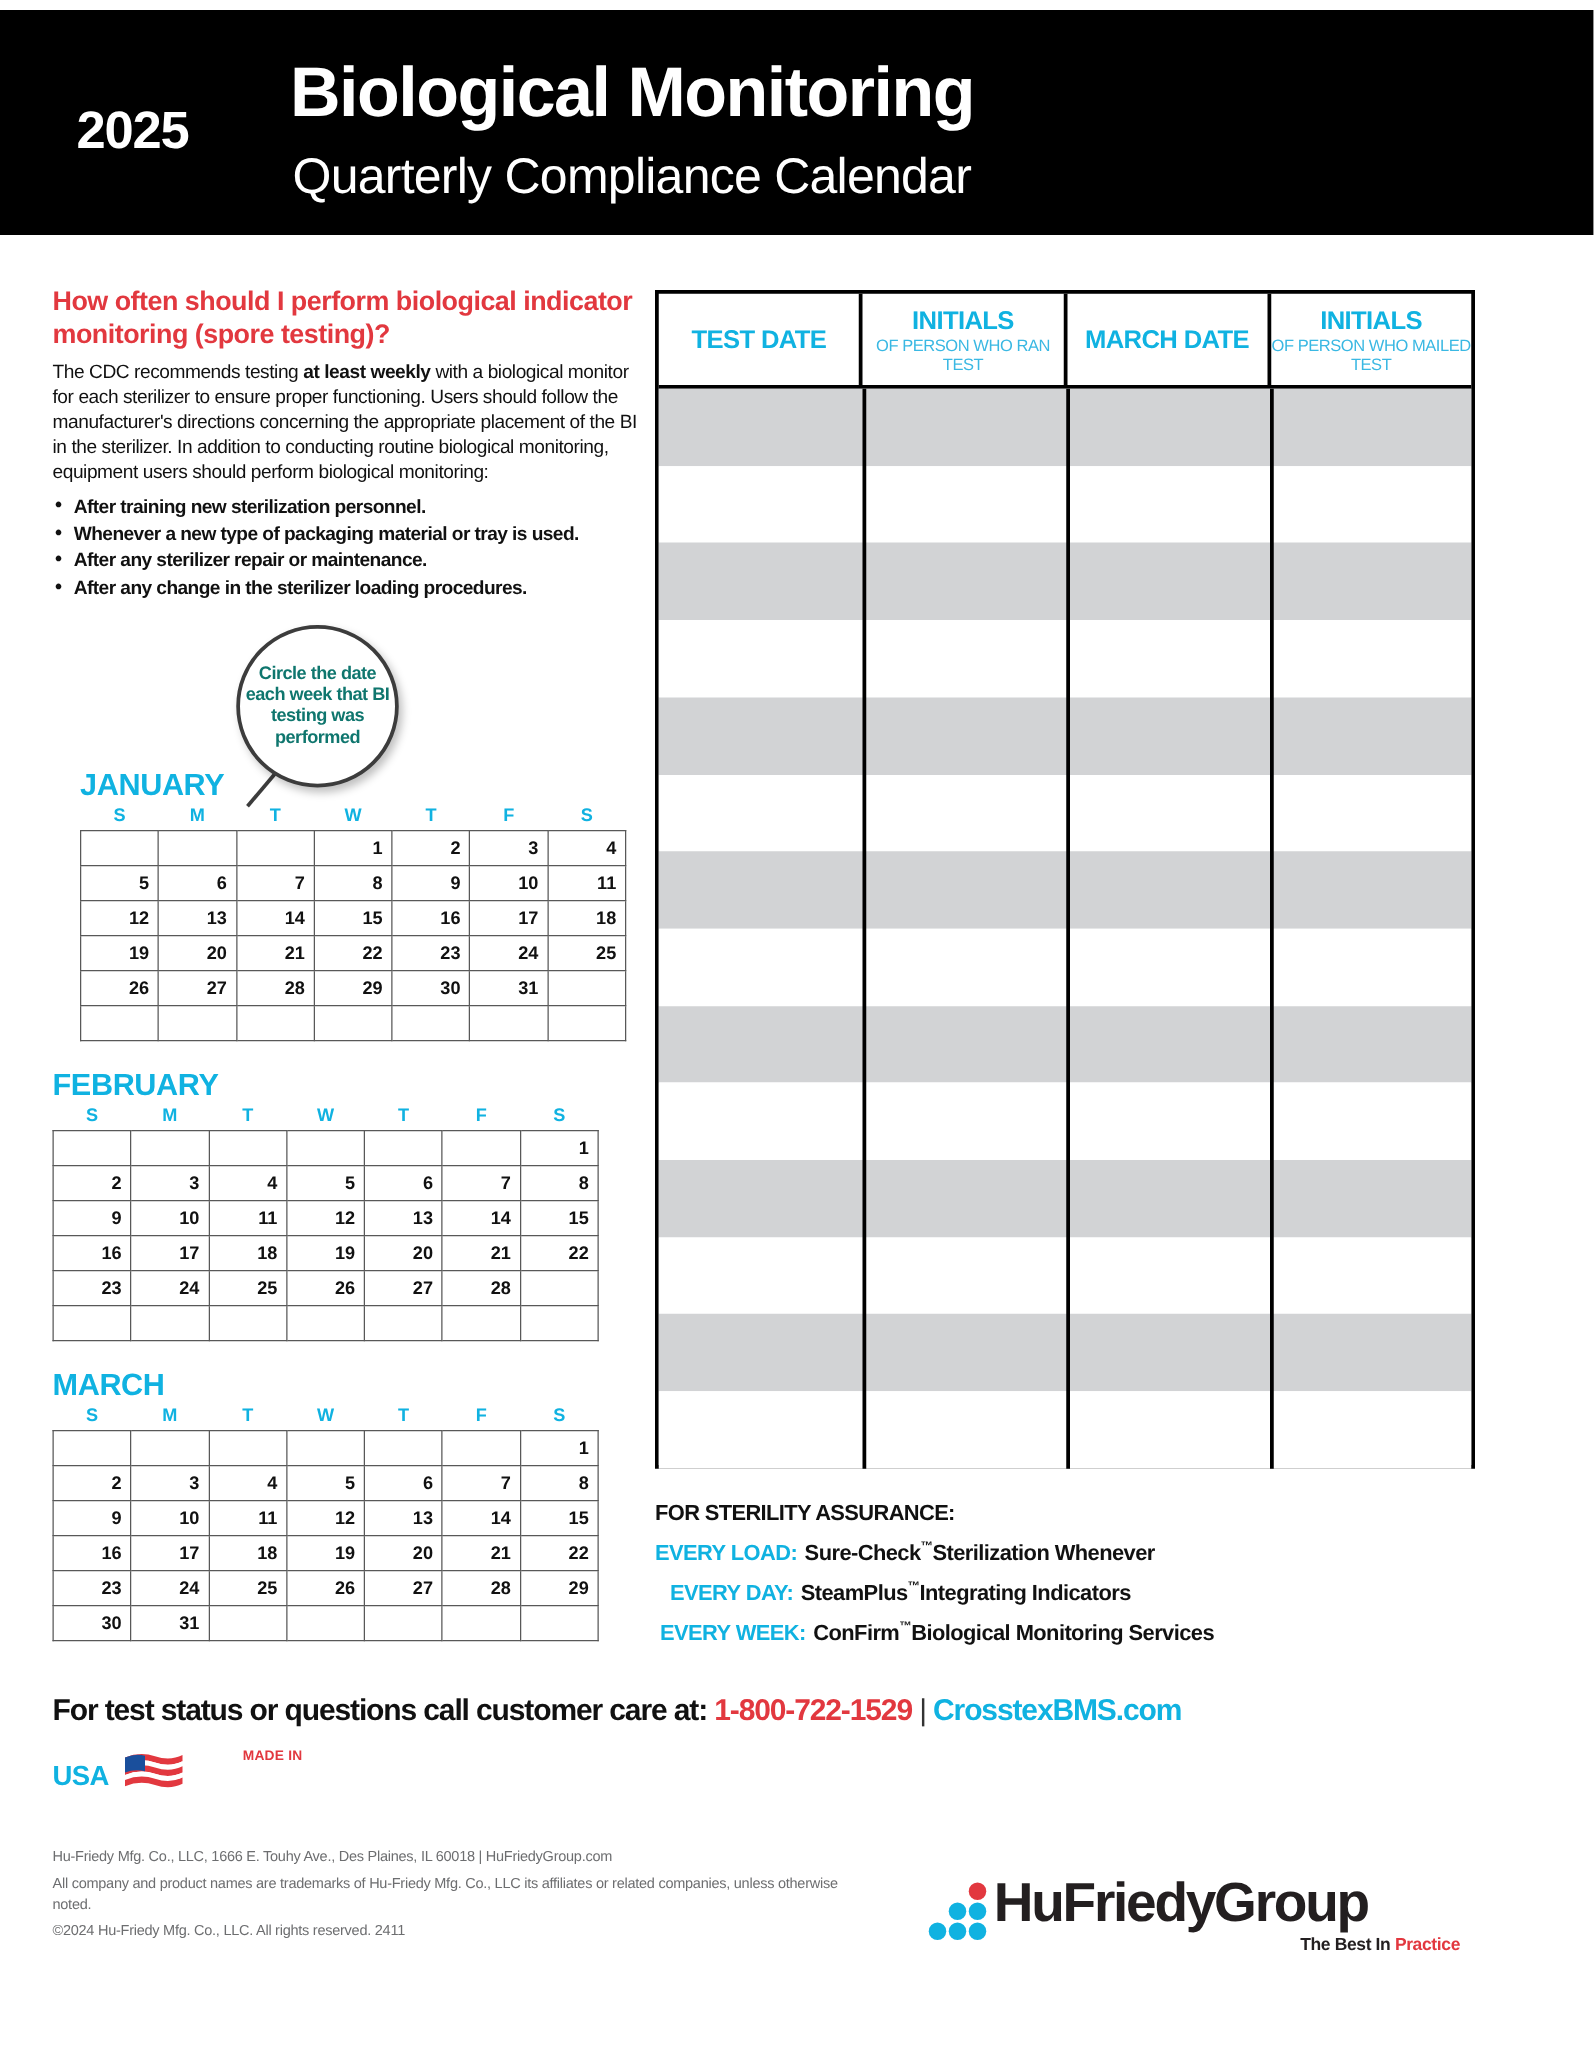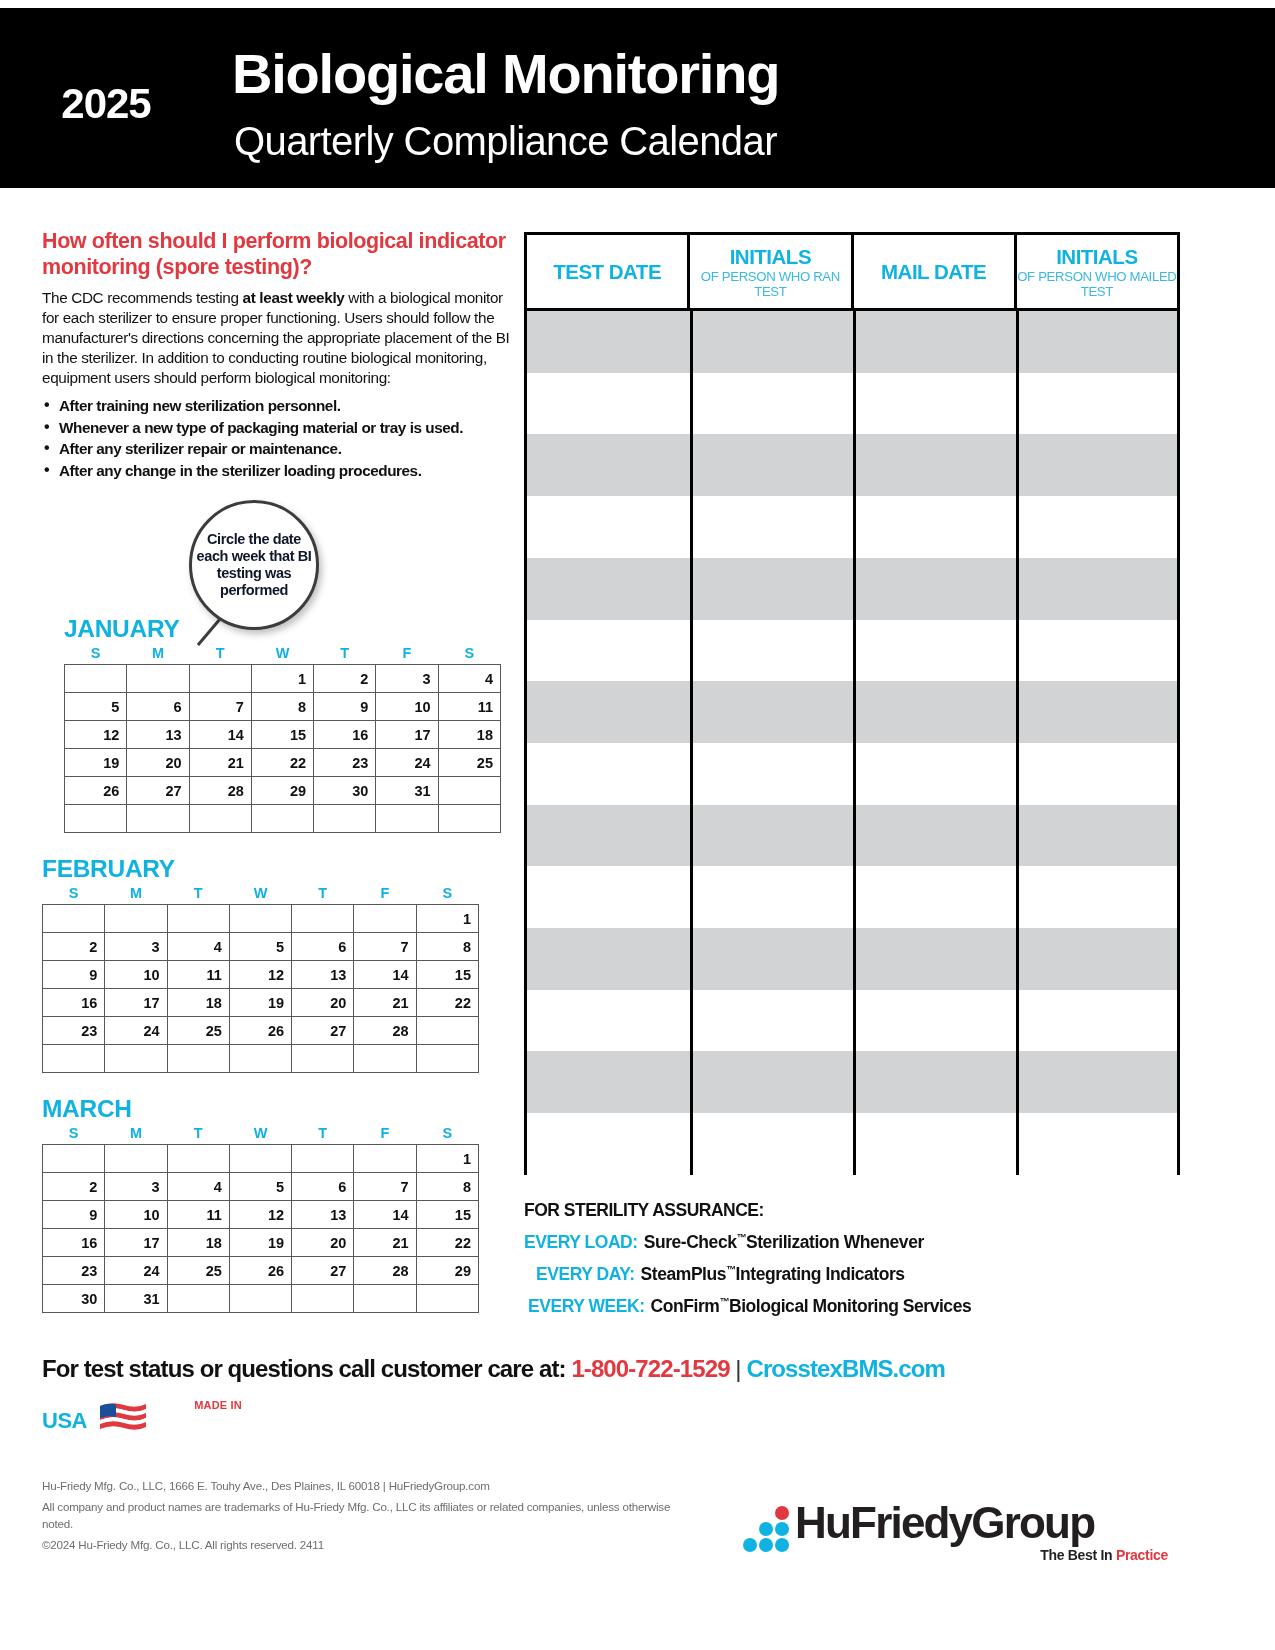--- a/index.html
+++ b/index.html
@@ -58,21 +58,21 @@
   
   .callout {
     position: absolute; left: 189px; top: 500px;
     width: 130px; height: 130px; border-radius: 50%;
     background: #fff; border: 3.5px solid #3c3c3c;
     box-shadow: 3px 4px 7px rgba(0,0,0,0.25);
     display: flex; align-items: center; justify-content: center;
     text-align: center; z-index: 5;
   }
   .callout-txt {
-    color: #0f172a; font-weight: bold; font-size: 14.5px;
+    color: #0f766e; font-weight: bold; font-size: 14.5px;
     line-height: 1.16; letter-spacing: -0.4px;
   }
   .callout-tail {
     position: absolute; left: 196px; top: 617px;
     width: 26px; height: 30px; z-index: 4;
   }
 
   
   .month-block { position: absolute; width: 437px; }
   .month-name {
@@ -437,21 +437,21 @@
     <div class="log-head">
       <div class="hcell">
         <div class="h1">TEST DATE</div>
         <div class="h2"></div>
       </div>
       <div class="hcell">
         <div class="h1">INITIALS</div>
         <div class="h2">OF PERSON WHO RAN TEST</div>
       </div>
       <div class="hcell">
-        <div class="h1">MAIL DATE</div>
+        <div class="h1">MARCH DATE</div>
         <div class="h2"></div>
       </div>
       <div class="hcell">
         <div class="h1">INITIALS</div>
         <div class="h2">OF PERSON WHO MAILED TEST</div>
       </div>
     </div>
     <div class="log-body">
       <div class="stripes" id="stripes">
           <div class="stripe" style="height: 61.7143px; background: rgb(210, 211, 213);"></div>

